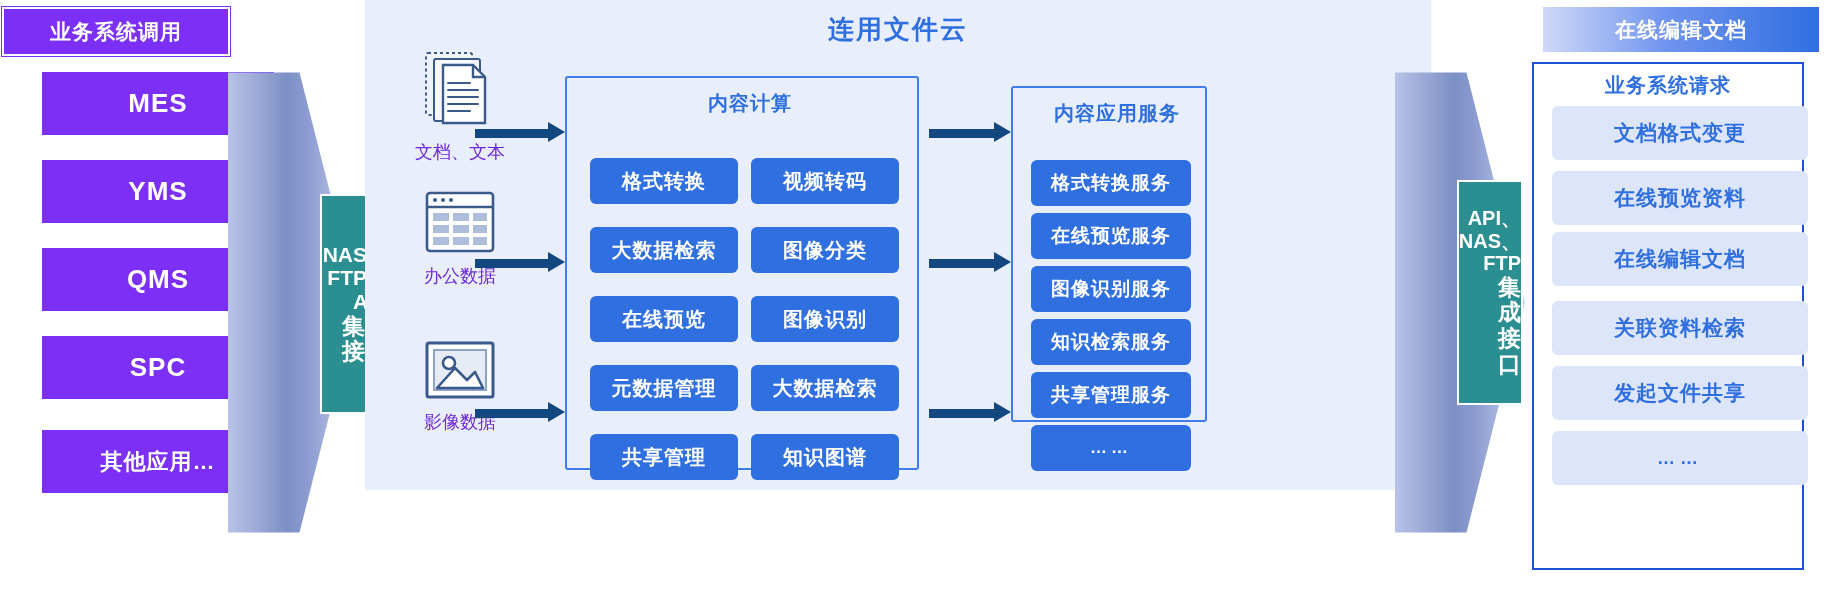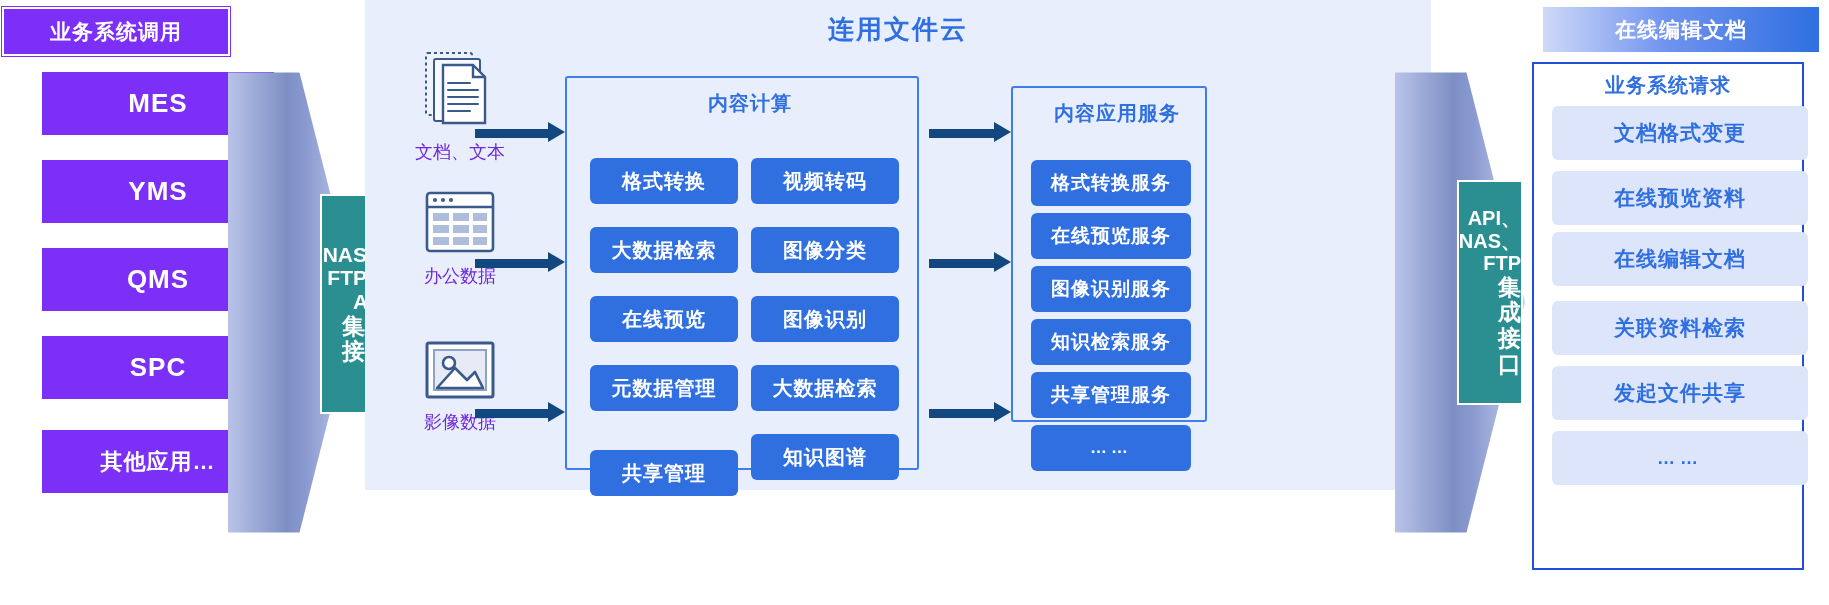--- a/index.html
+++ b/index.html
@@ -222,21 +222,21 @@
         <div class="head" style="left:73px"></div>
     </div>
 
     <div class="subpanel" id="panel-compute">
       <div class="sp-title">内容计算</div>
 
       <div class="chip compute col-a" style="top:56px">格式转换</div>
       <div class="chip compute col-a" style="top:125px">大数据检索</div>
       <div class="chip compute col-a" style="top:194px">在线预览</div>
       <div class="chip compute col-a" style="top:263px">元数据管理</div>
-      <div class="chip compute col-a" style="top:348px">共享管理</div>
+      <div class="chip compute col-a" style="top:332px">共享管理</div>
 
       <div class="chip compute col-b" style="top:56px">视频转码</div>
       <div class="chip compute col-b" style="top:125px">图像分类</div>
       <div class="chip compute col-b" style="top:194px">图像识别</div>
       <div class="chip compute col-b" style="top:263px">大数据检索</div>
       <div class="chip compute col-b" style="top:332px">知识图谱</div>
     </div>
 
     <div class="arrow" style="left:564px; top:126px; width:82px;">
       <div class="shaft" style="width:66px"></div>

